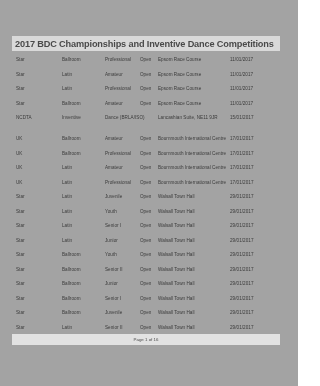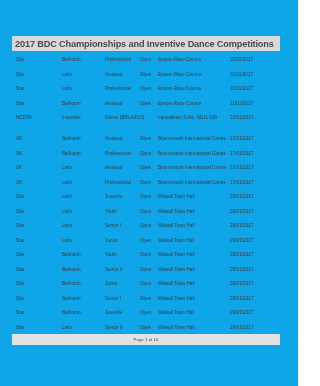--- a/index.html
+++ b/index.html
@@ -15,21 +15,21 @@
     overflow: hidden;
     position: relative;
   }
 
   .page {
     position: absolute;
     left: 0;
     top: 0;
     width: 298px;
     height: 386px;
-    background: #0ea5e9;
+    background: #a3a3a3;
   }
 
   
   .title-bar {
     position: absolute;
     left: 12px;
     top: 36px;
     width: 268px;
     height: 15px;
     background: #d9d9d9;

